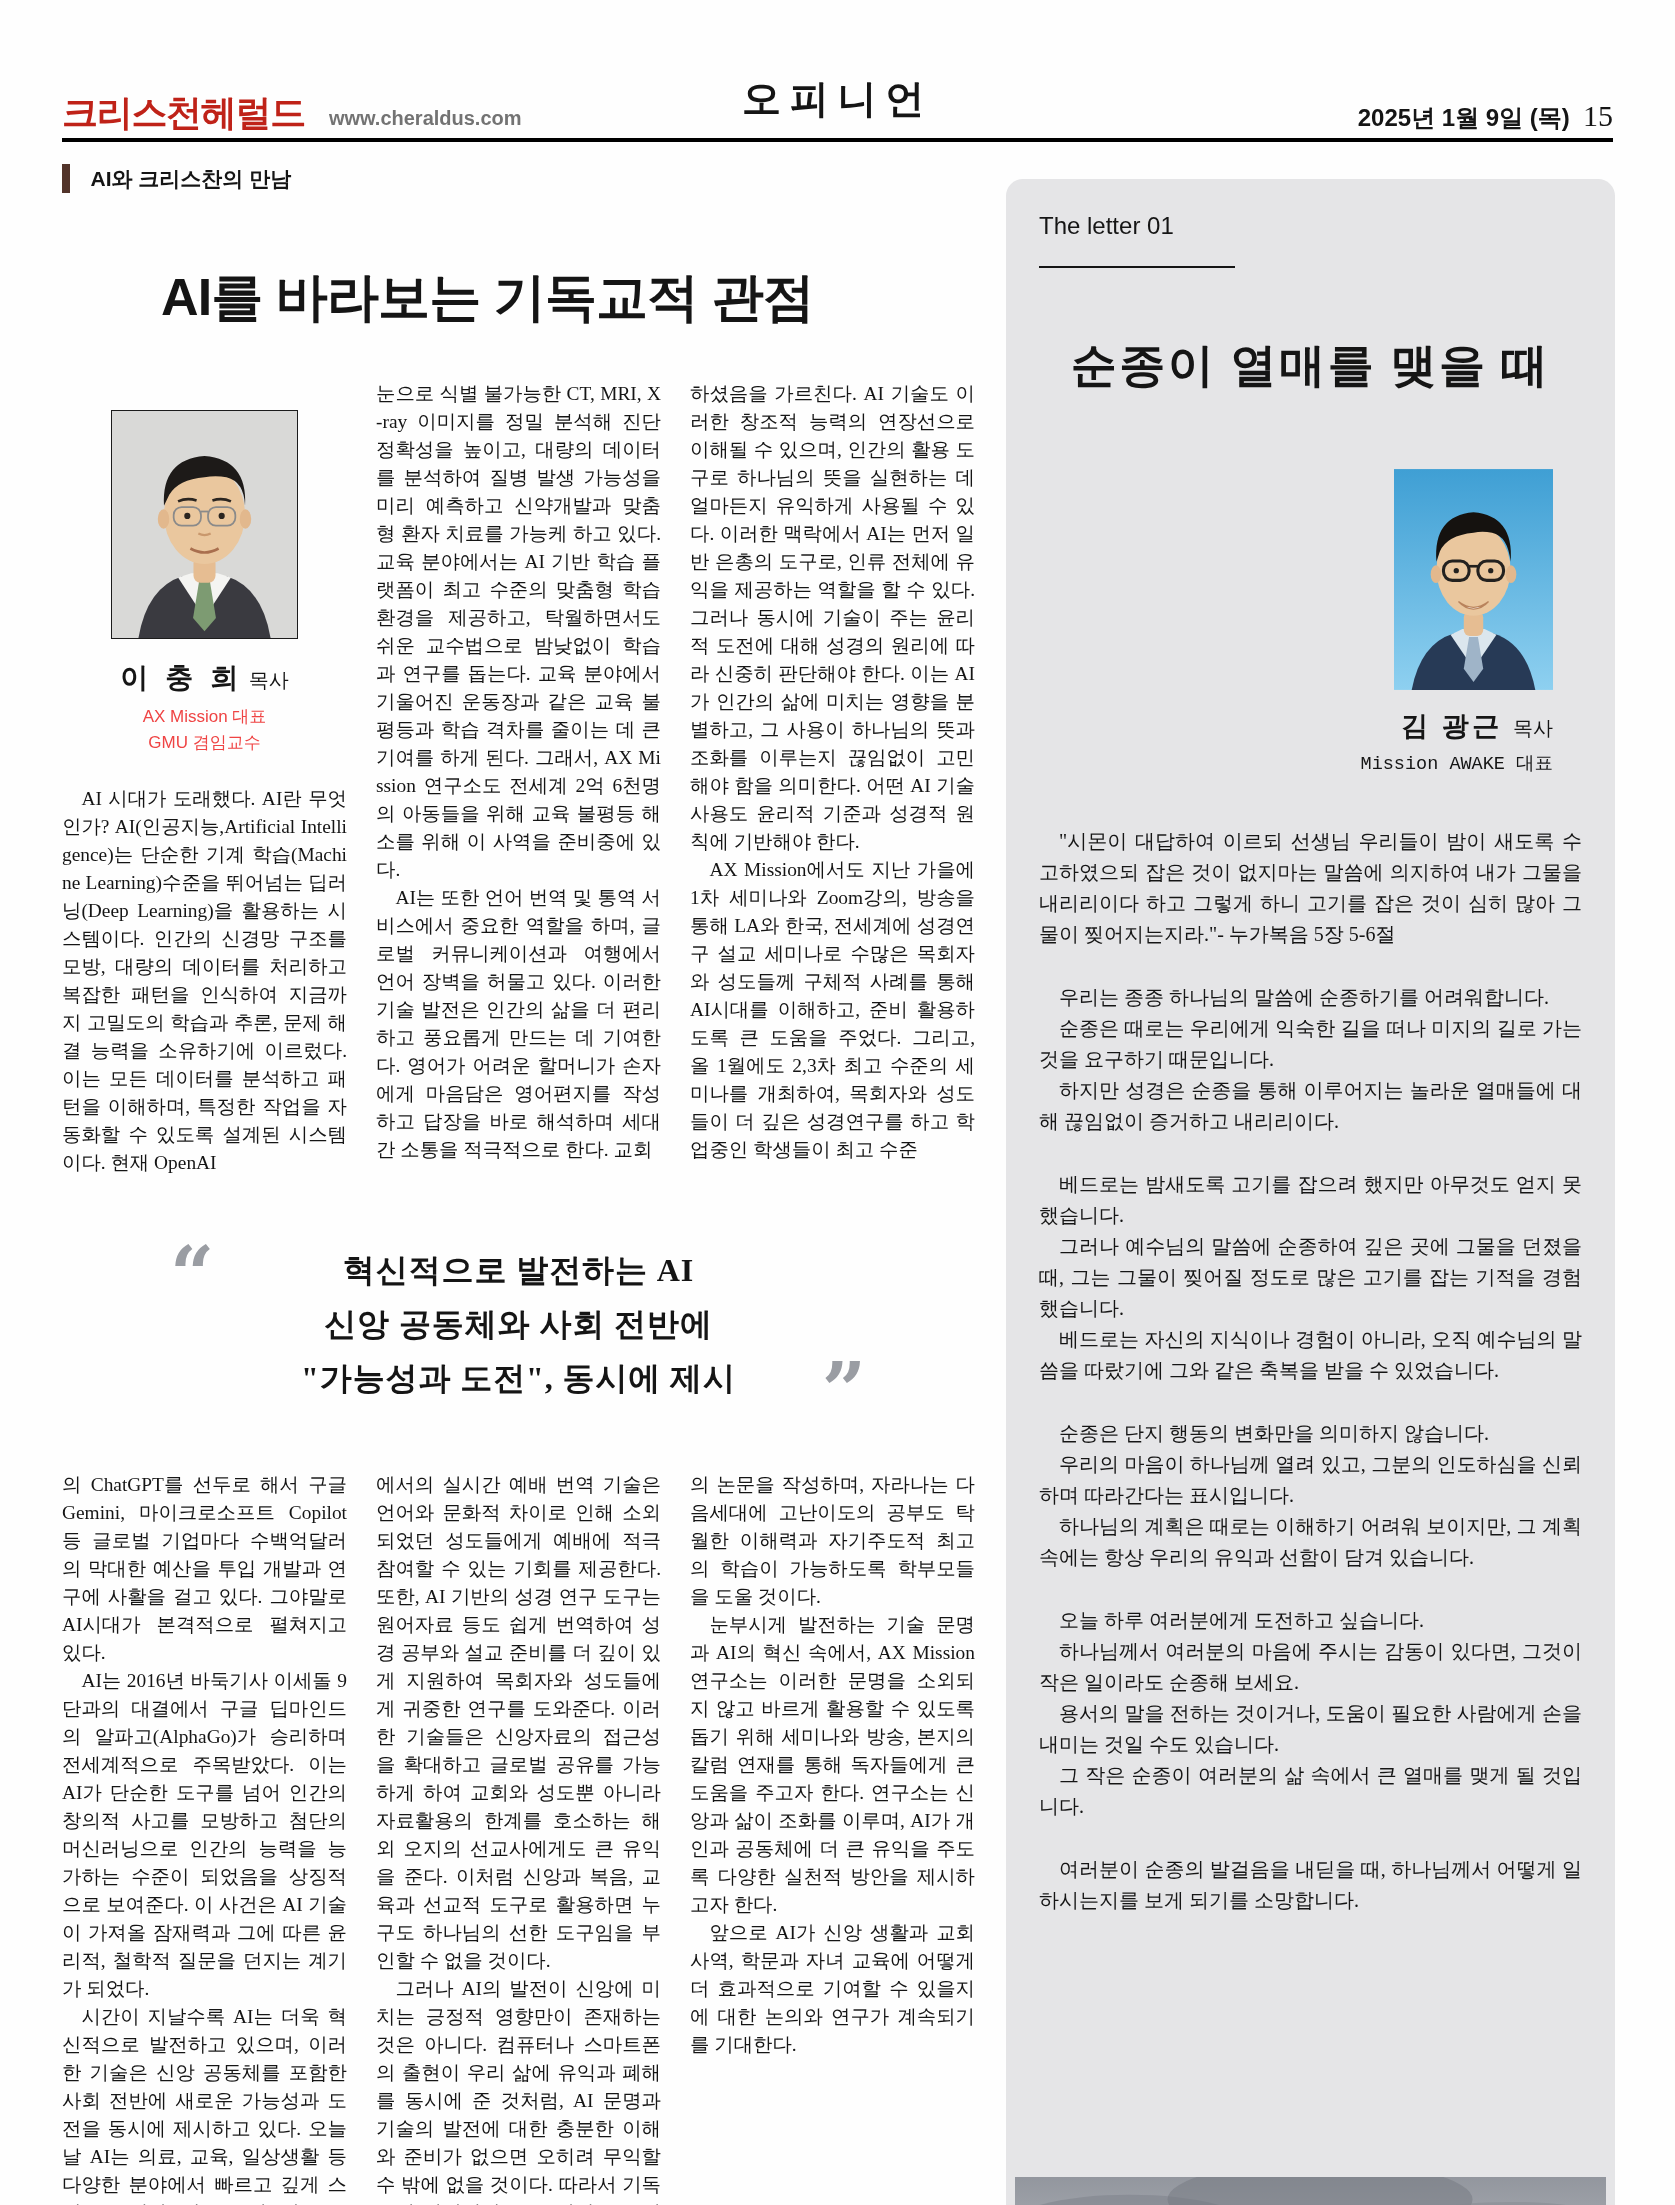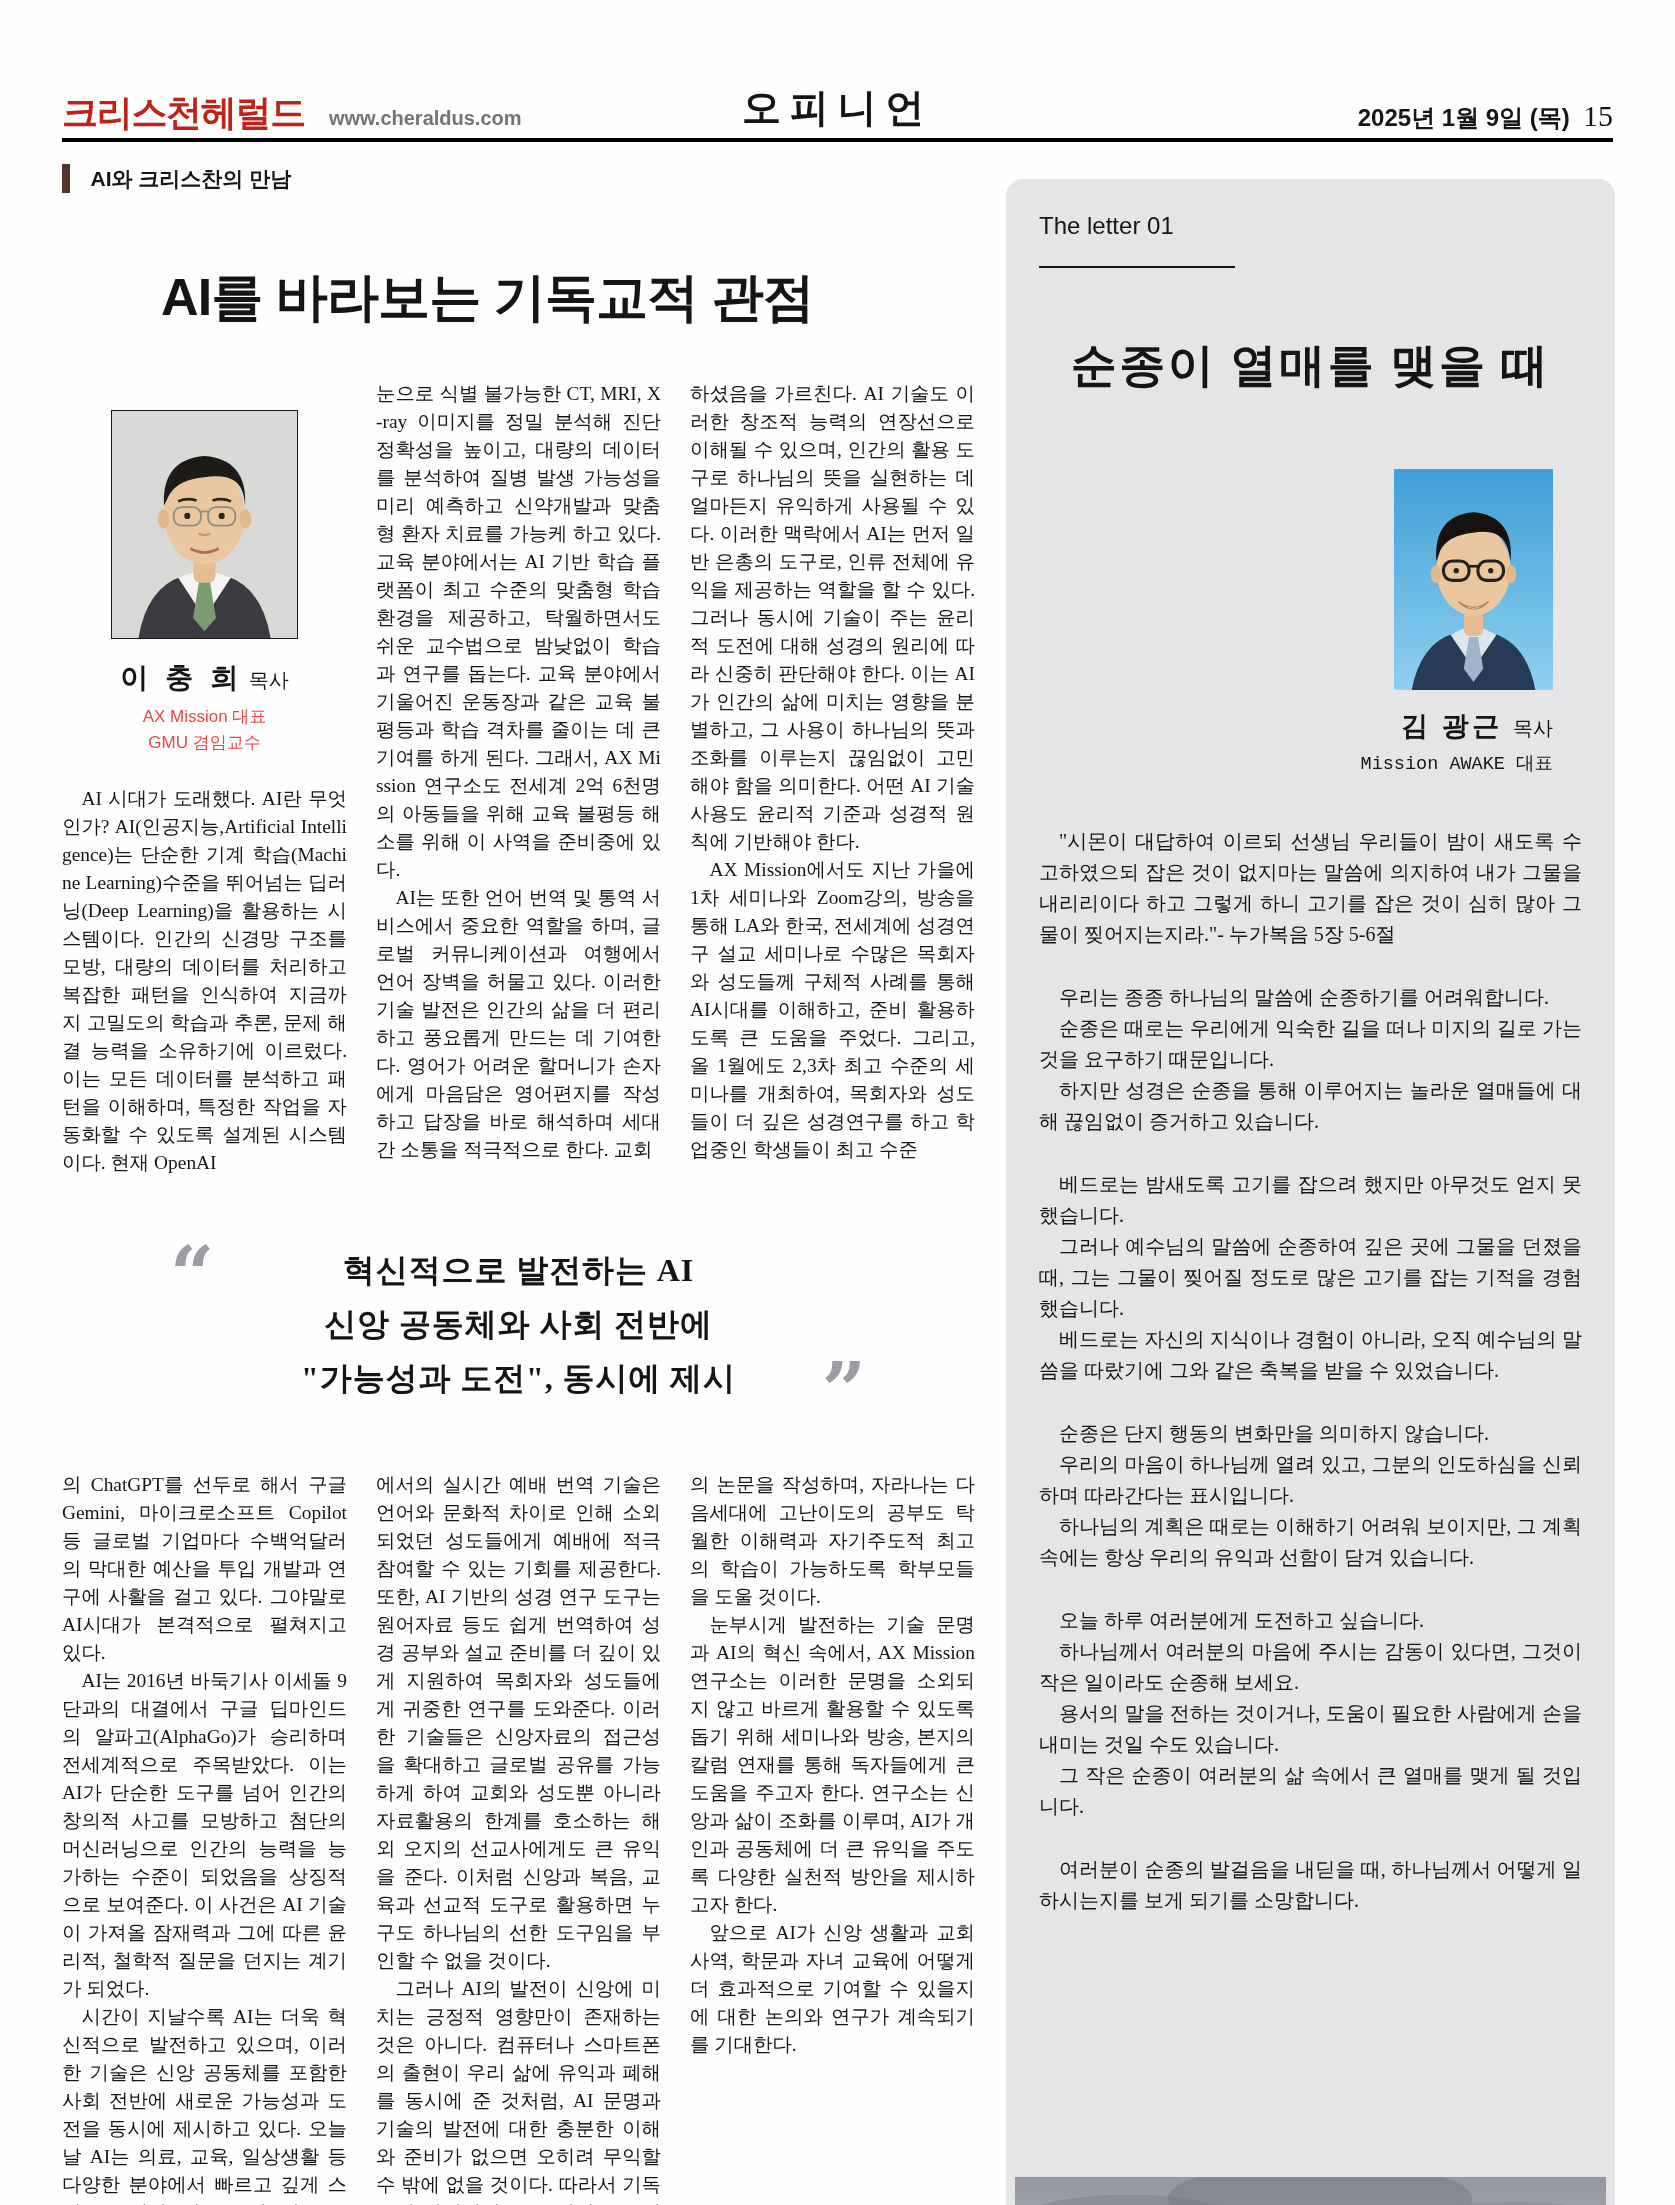--- a/index.html
+++ b/index.html
@@ -6,21 +6,21 @@
   .page { position:relative; width:1675px; height:2519px; background:#fefefe;
           font-family:"Liberation Serif","DejaVu Serif",serif; color:#151515; overflow:hidden; }
 
   
   .masthead { position:absolute; top:74px; left:62px; right:62px; height:60px;
               display:flex; align-items:flex-end; }
   .brand { font-family:Liberation Mono, monospace; font-weight:900; font-size:36px;
            color:#bf2218; letter-spacing:-1.3px; line-height:1; }
   .site  { margin-left:24px; font-family:"Liberation Sans",sans-serif; font-size:20px;
            font-weight:700; color:#737373; padding-bottom:4.4px; }
-  .section { position:absolute; left:50%; transform:translateX(-50%); bottom:7px;
+  .section { position:absolute; left:50%; transform:translateX(-50%); bottom:16px;
              font-family:"Liberation Sans",sans-serif; font-weight:900; font-size:39px;
              letter-spacing:8.8px; line-height:1; }
   .dateline { margin-left:auto; display:flex; align-items:baseline; gap:13.2px;
               font-family:"Liberation Sans",sans-serif; font-weight:700; font-size:24px; }
   .pagenum { font-family:"Liberation Serif",serif; font-weight:400; font-size:30px; }
   .rule { position:absolute; top:138px; left:62px; right:62px; height:3.5px; background:#000; }
 
   
   .main { position:absolute; top:164px; left:62px; width:913px; }
   .kicker { display:flex; align-items:center; gap:21px;
@@ -195,21 +195,21 @@
         <span>김 광근</span> <span class="s-ntitle">목사</span>
       </div>
       <div class="s-org">Mission AWAKE 대표</div>
     </div>
 
     <div class="s-body">
         <p>"시몬이 대답하여 이르되 선생님 우리들이 밤이 새도록 수고하였으되 잡은 것이 없지마는 말씀에 의지하여 내가 그물을 내리리이다 하고 그렇게 하니 고기를 잡은 것이 심히 많아 그물이 찢어지는지라."- 누가복음 5장 5-6절</p>
         <div class="pspace"></div>
         <p>우리는 종종 하나님의 말씀에 순종하기를 어려워합니다.</p>
         <p>순종은 때로는 우리에게 익숙한 길을 떠나 미지의 길로 가는 것을 요구하기 때문입니다.</p>
-        <p>하지만 성경은 순종을 통해 이루어지는 놀라운 열매들에 대해 끊임없이 증거하고 있습니다.</p>
+        <p>하지만 성경은 순종을 통해 이루어지는 놀라운 열매들에 대해 끊임없이 증거하고 내리리이다.</p>
         <div class="pspace"></div>
         <p>베드로는 밤새도록 고기를 잡으려 했지만 아무것도 얻지 못했습니다.</p>
         <p>그러나 예수님의 말씀에 순종하여 깊은 곳에 그물을 던졌을 때, 그는 그물이 찢어질 정도로 많은 고기를 잡는 기적을 경험했습니다.</p>
         <p>베드로는 자신의 지식이나 경험이 아니라, 오직 예수님의 말씀을 따랐기에 그와 같은 축복을 받을 수 있었습니다.</p>
         <div class="pspace"></div>
         <p>순종은 단지 행동의 변화만을 의미하지 않습니다.</p>
         <p>우리의 마음이 하나님께 열려 있고, 그분의 인도하심을 신뢰하며 따라간다는 표시입니다.</p>
         <p>하나님의 계획은 때로는 이해하기 어려워 보이지만, 그 계획 속에는 항상 우리의 유익과 선함이 담겨 있습니다.</p>
         <div class="pspace"></div>
         <p>오늘 하루 여러분에게 도전하고 싶습니다.</p>

